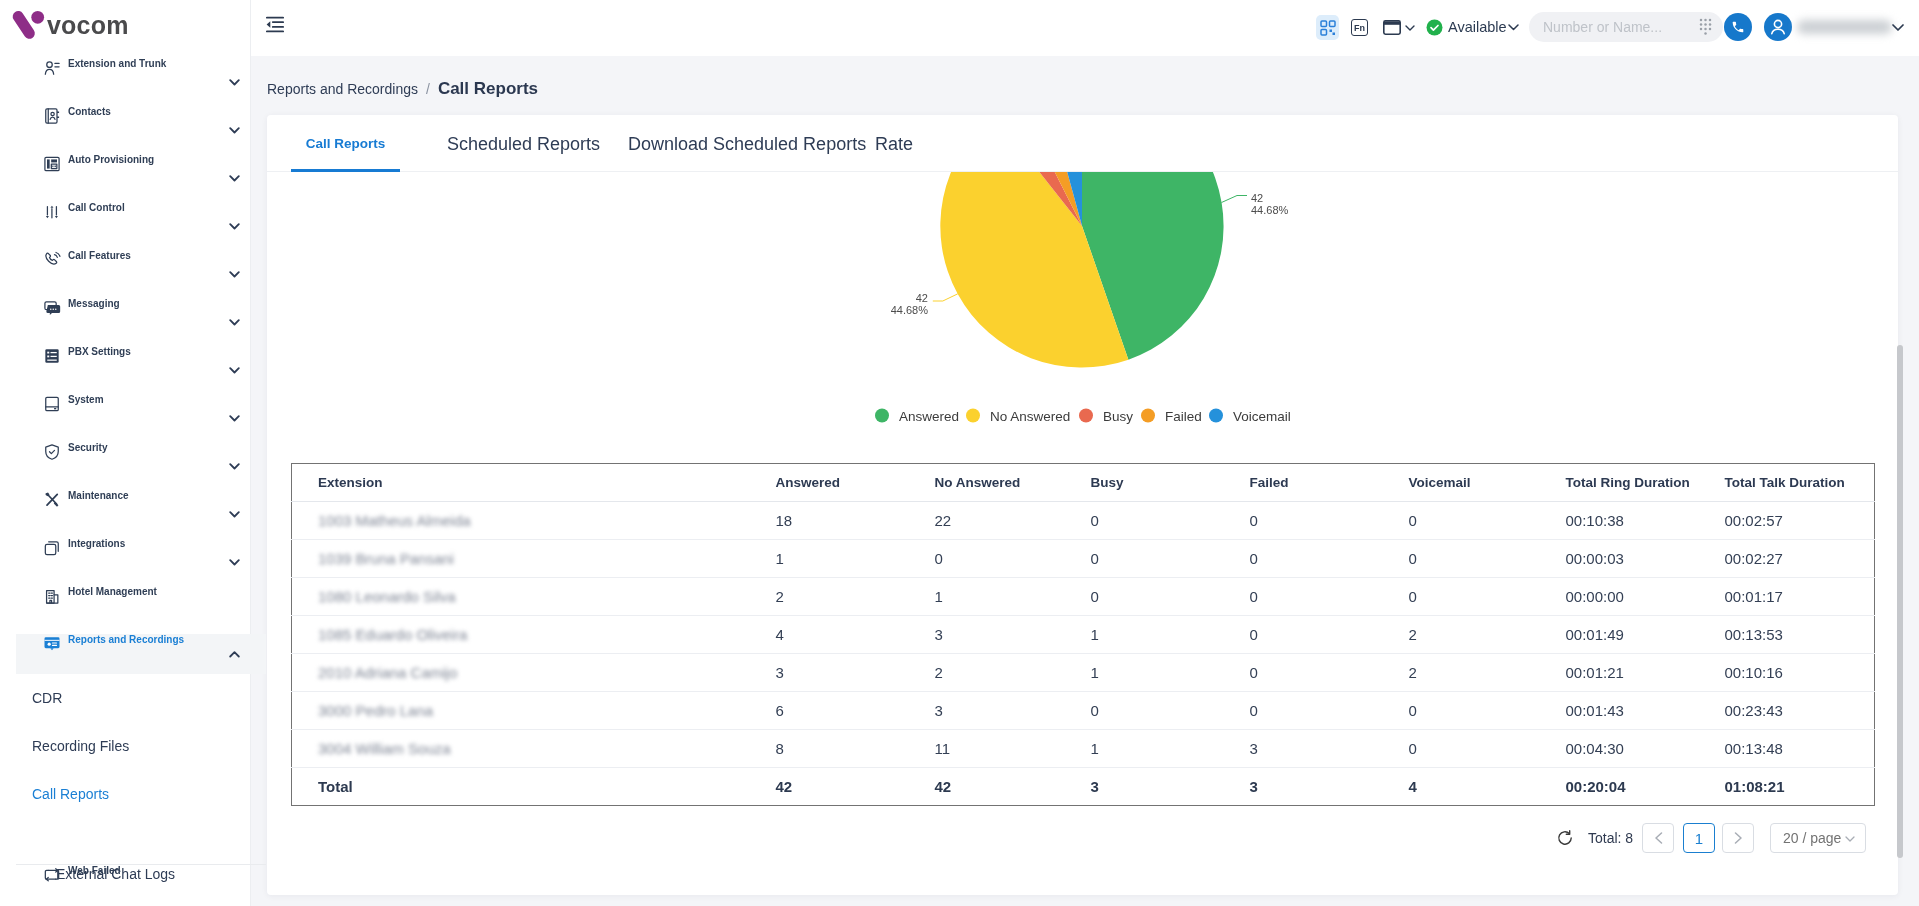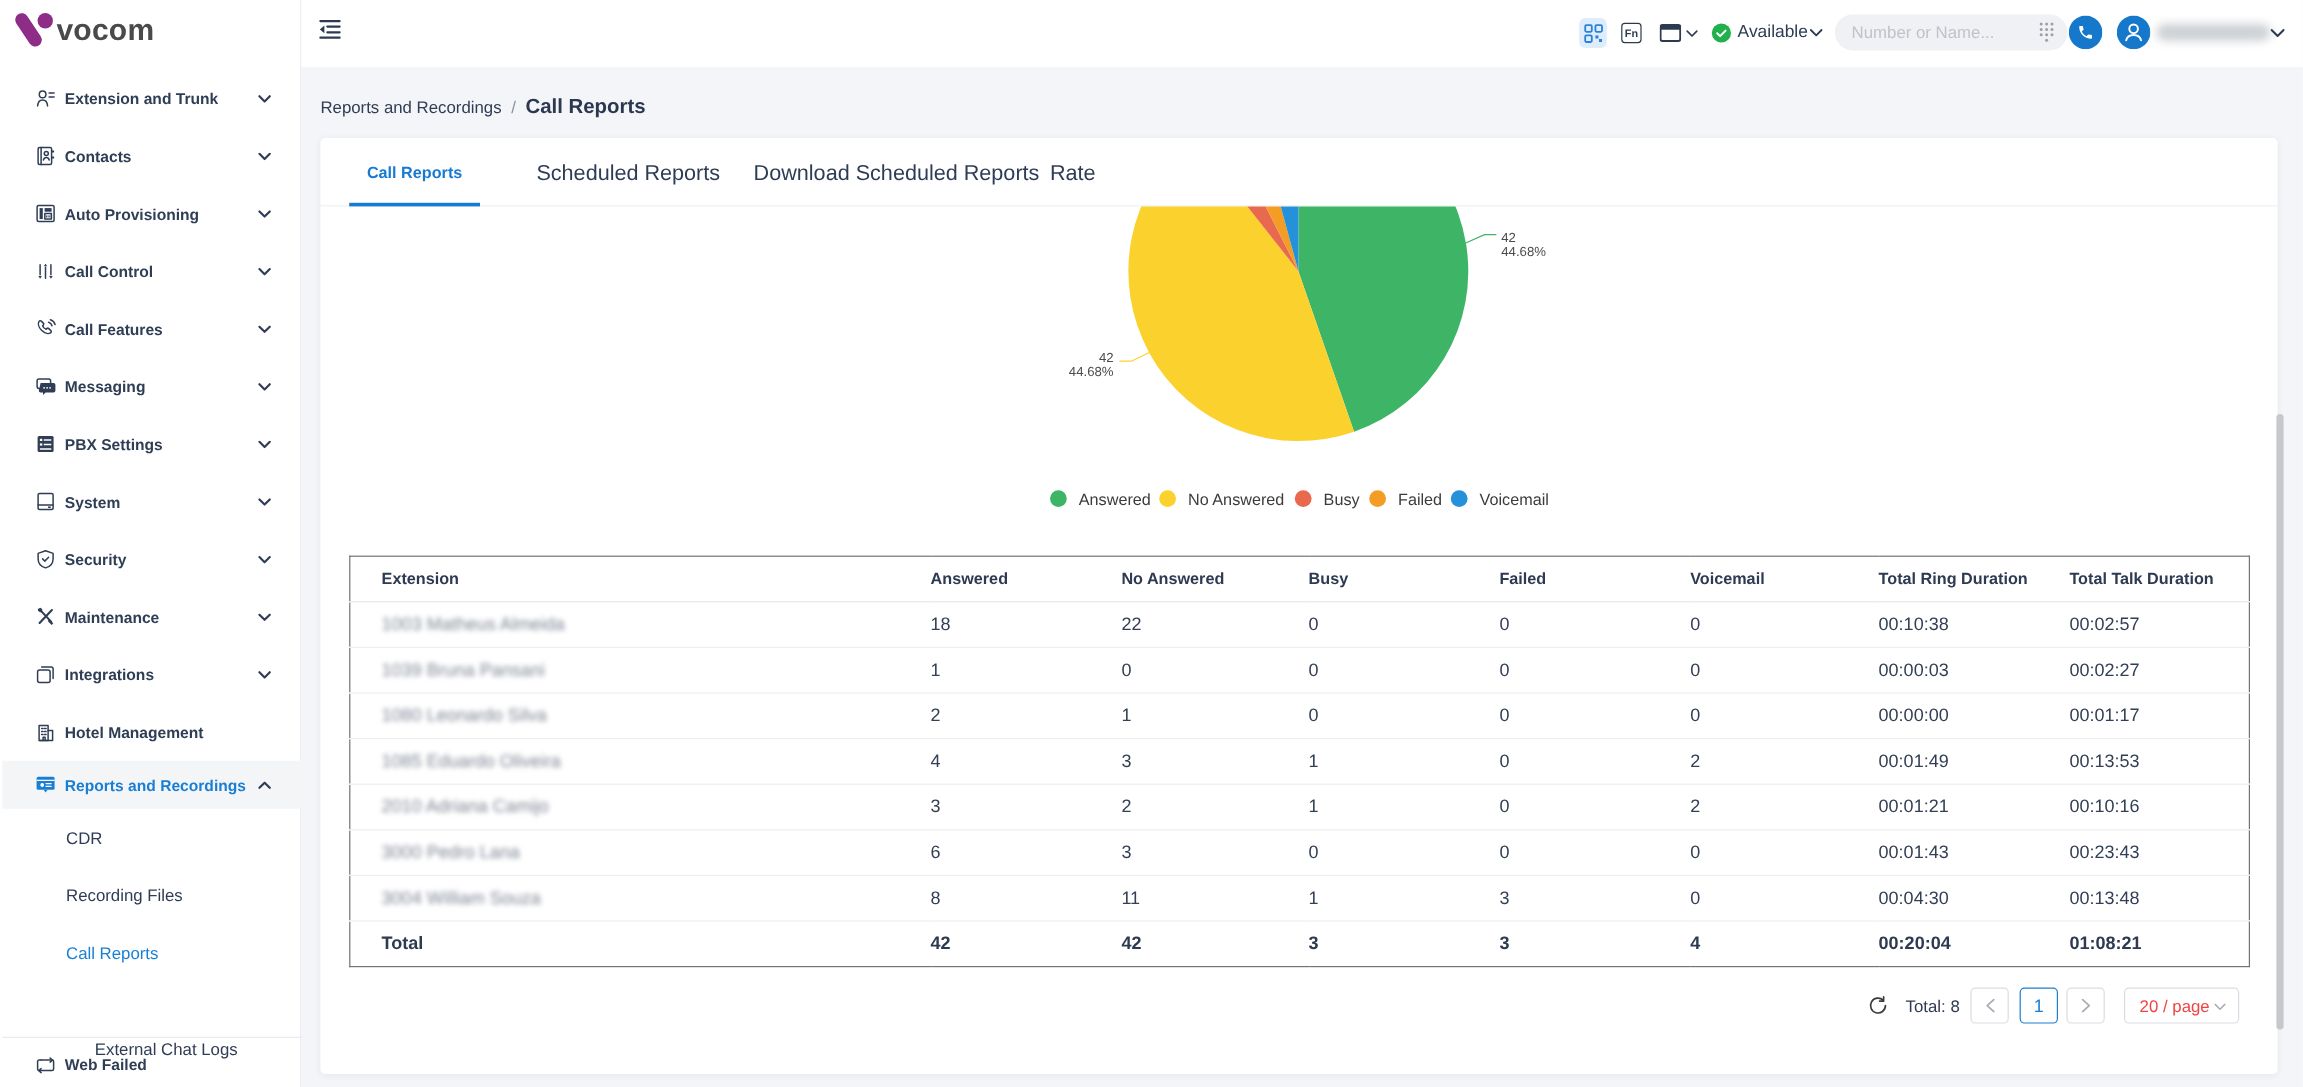--- a/index.html
+++ b/index.html
@@ -1,21 +1,21 @@
 <!DOCTYPE html>
 <html><head>
 <meta charset="utf-8">
 <style>
 *{margin:0;padding:0;box-sizing:border-box}
 html,body{width:1919px;height:906px;overflow:hidden;background:#f4f5f8;font-family:"Liberation Sans",sans-serif}
 #side{position:absolute;left:0;top:0;width:251px;height:906px;background:#fff;border-right:1px solid #eceef1;z-index:5}
-.mi{position:absolute;left:2px;width:250px;height:48px;display:flex;align-items:center;padding-left:26px;color:#2f3e55;font-size:13px;font-weight:bold;white-space:nowrap}
+.mi{position:absolute;left:16px;width:250px;height:48px;display:flex;padding-left:26px;color:#2f3e55;font-size:10px;font-weight:bold;white-space:nowrap}
 .mi svg{margin-right:6px;flex:none}
 .cv{position:absolute;right:20px;top:50%;margin-top:-3px}
-.sub{position:absolute;left:0;width:250px;height:48px;display:flex;align-items:center;padding-left:55px;color:#2e3c55;font-size:14px}
+.sub{position:absolute;left:0;width:250px;height:48px;display:flex;align-items:center;padding-left:32px;color:#2e3c55;font-size:14px}
 #topbar{position:absolute;left:251px;top:0;width:1668px;height:56px;background:#fff}
 #crumbs{position:absolute;left:267px;top:79px;font-size:14px;color:#2e3c55;z-index:2;display:flex;align-items:center}
 #crumbs b{font-size:17px;color:#2b3850}
 #crumbs .sep{color:#8b93a1;margin:0 8px;font-size:14px}
 #card{position:absolute;left:267px;top:115px;width:1631px;height:780px;background:#fff;border-radius:4px;box-shadow:0 1px 6px rgba(30,40,60,.06)}
 #tabs{position:absolute;left:0;top:0;width:100%;height:57px;border-bottom:1px solid #eef0f3}
 .tab{position:absolute;top:0;font-size:18px;color:#2e3c55;height:56px;line-height:58px}
 .tab.on{color:#177bd3;font-weight:bold;font-size:13.5px}
 #chart{position:absolute;left:0;top:57px}
 #tbl{position:absolute;left:24px;top:348px;width:1583px;border-collapse:collapse;table-layout:fixed;font-size:15px;color:#333f54;border:1px solid #737373}
@@ -236,21 +236,21 @@
           <path d="M7.5 1L2 6l5.5 5" stroke="#a8adb5" stroke-width="1.5" fill="none" stroke-linecap="round" stroke-linejoin="round"></path>
         </svg>
       </div>
 <div class="pbtn" style="left:1416px;border-color:#1a7fd0;color:#1a7fd0">1</div>
 <div class="pbtn" style="left:1455px">
         <svg width="9" height="12" viewBox="0 0 9 12">
           <path d="M1.5 1L7 6l-5.5 5" stroke="#a8adb5" stroke-width="1.5" fill="none" stroke-linecap="round" stroke-linejoin="round"></path>
         </svg>
       </div>
 <div style="position:absolute;left:1503px;top:0;width:96px;height:30px;border:1px solid #d9dde3;border-radius:4px;background:#fff">
-        <span style="position:absolute;left:12px;top:6px;font-size:14px;color:#ef4444">20 / page</span>
+        <span style="position:absolute;left:12px;top:6px;font-size:14px;color:#737373">20 / page</span>
         <svg style="position:absolute;right:10px;top:12px" width="10" height="6" viewBox="0 0 10 6">
           <path d="M1 1l4 4 4-4" stroke="#a8adb5" stroke-width="1.3" fill="none" stroke-linecap="round" stroke-linejoin="round"></path>
         </svg>
       </div>
 </div>
 </div>
 <div id="side">
 <div id="logo" style="position:absolute;left:0;top:0;width:250px;height:50px">
       <svg style="position:absolute;left:10px;top:8px" width="40" height="36" viewBox="0 0 40 36">
         <line x1="8.2" y1="8.5" x2="19.3" y2="25.3" stroke="#8e2d87" stroke-width="11" stroke-linecap="round"></line>

